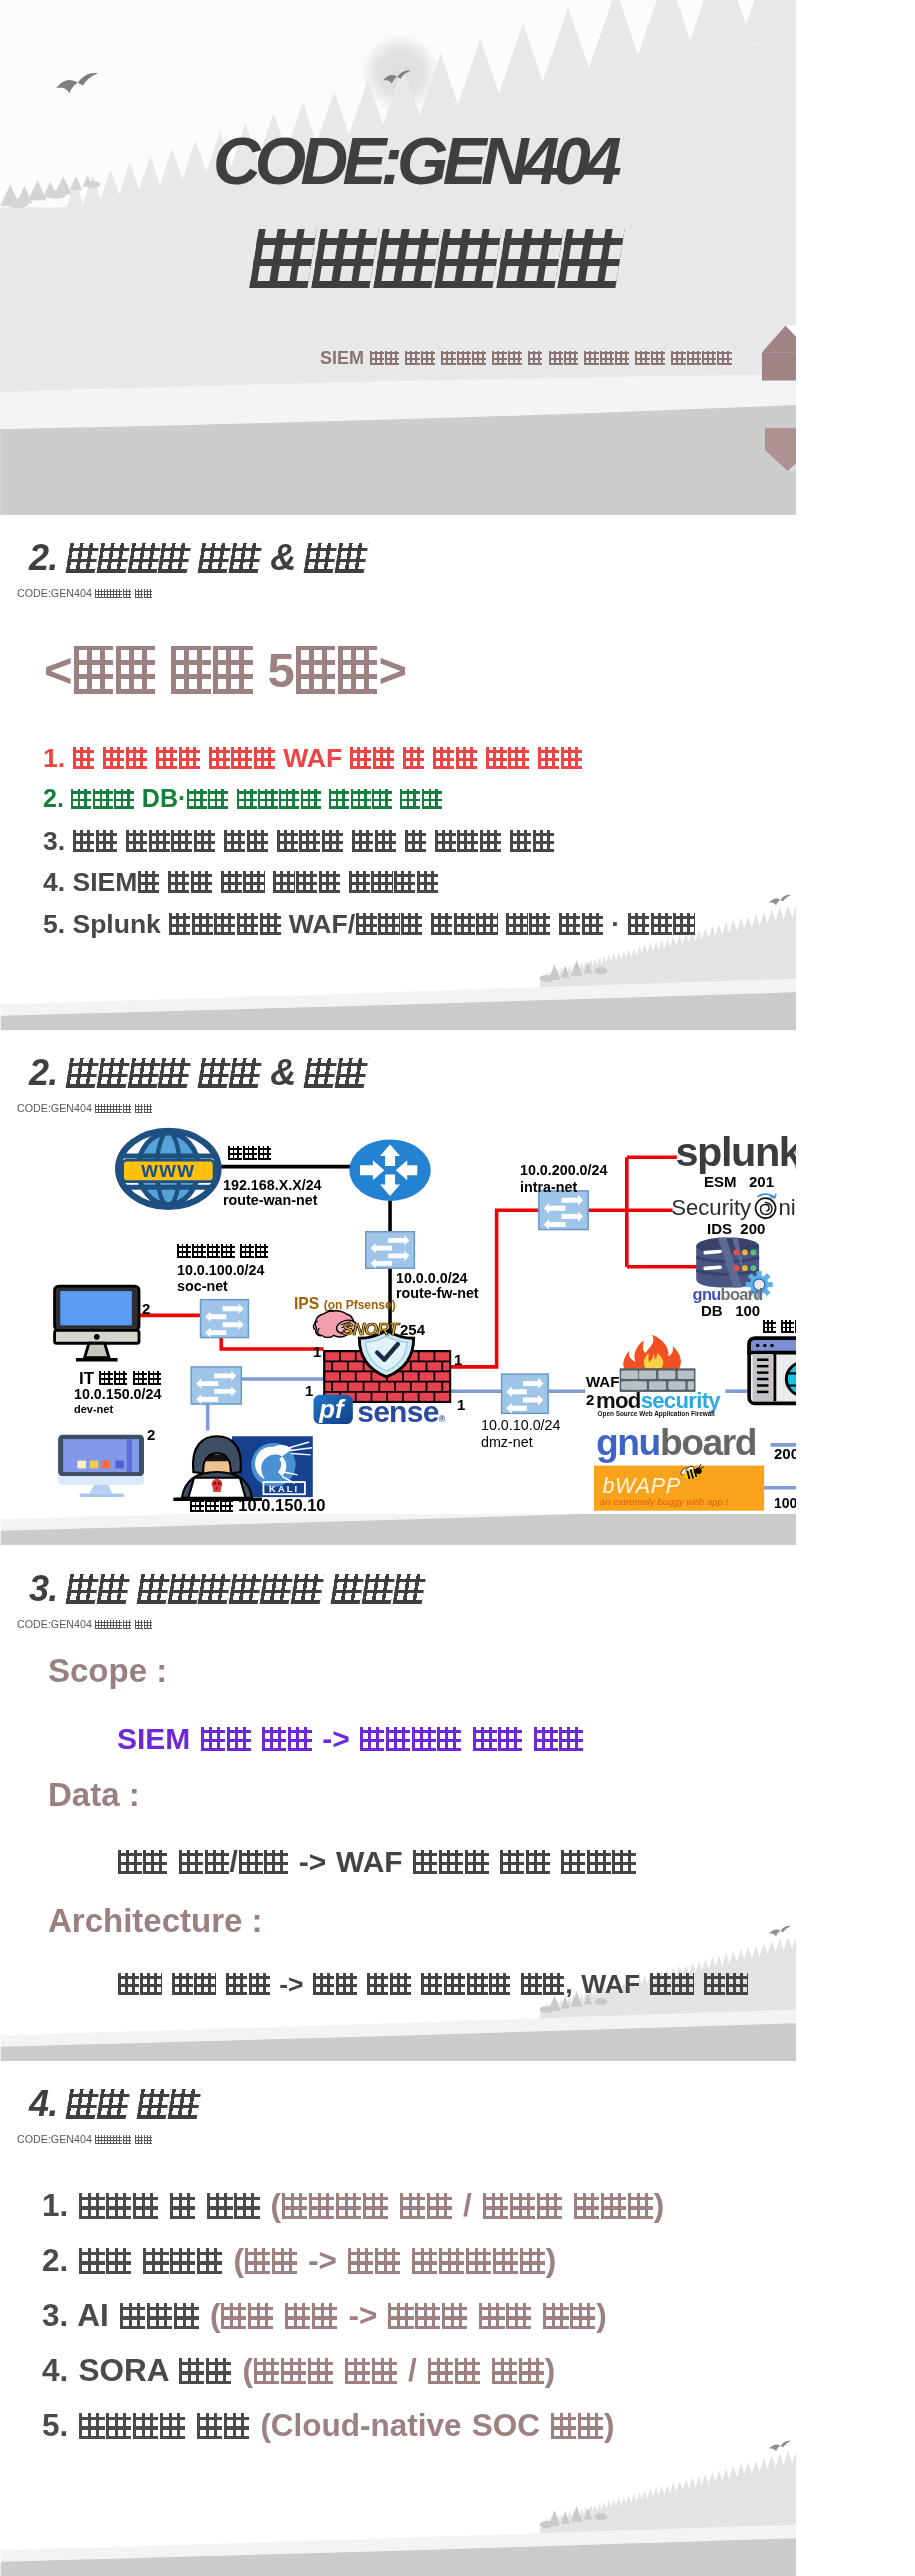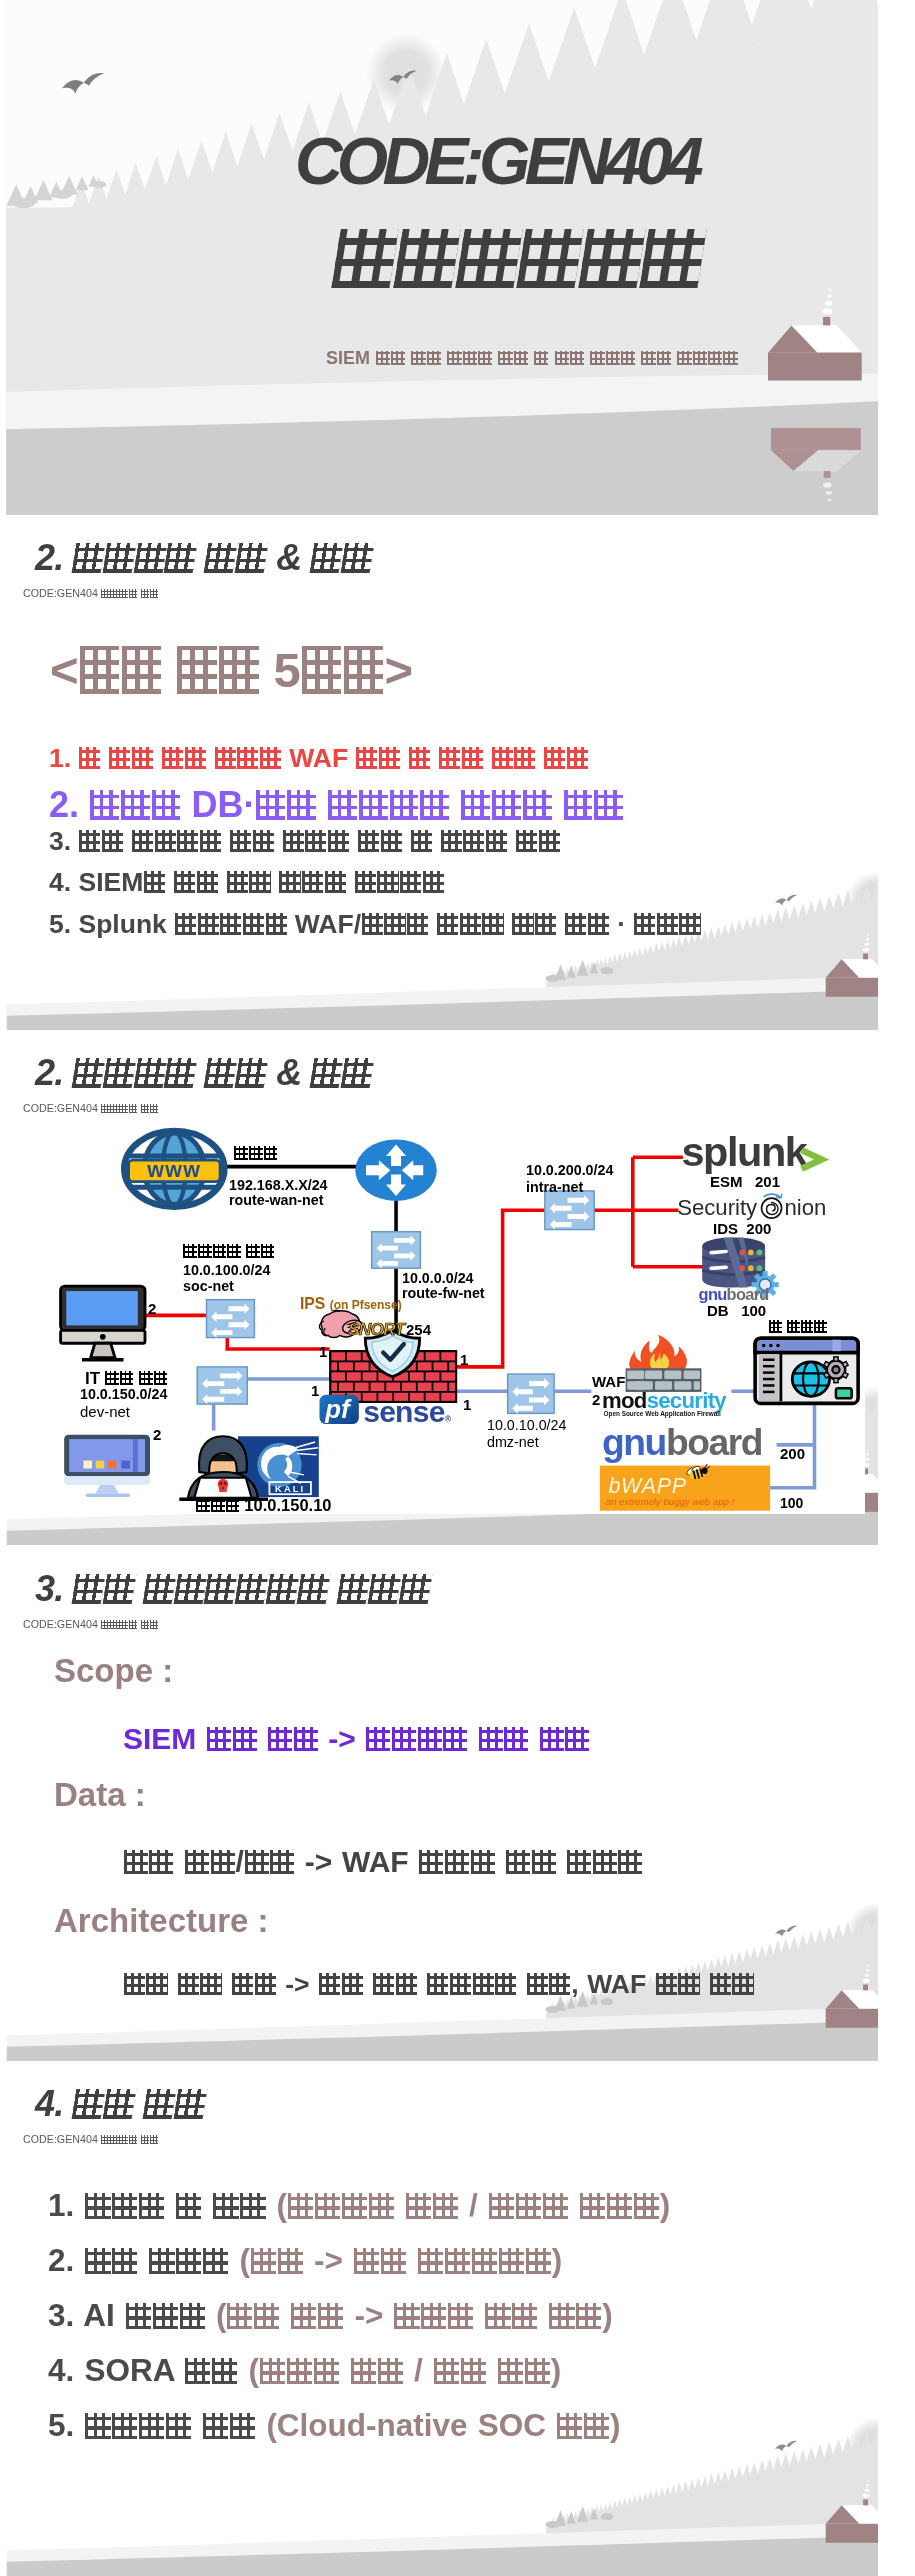--- a/index.html
+++ b/index.html
@@ -1,16 +1,16 @@
 <!DOCTYPE html>
 <html style="font-size:11.4px"><head><meta charset="utf-8"><style>
 *{margin:0;padding:0;box-sizing:border-box}
 html,body{width:916px;background:#fff}
 body{position:relative;height:2576px;font-family:"Liberation Sans",sans-serif;overflow:hidden}
-.sl{position:absolute;left:6px;width:872px;height:515px;overflow:hidden}
+.sl{position:absolute;left:0;width:796px;height:515px;overflow:hidden}
 .ab{position:absolute;white-space:nowrap;line-height:1.18}
 .k{display:inline-block;width:.80em;height:.82em;margin:0 .028em;vertical-align:-.08em;
 background:repeating-linear-gradient(90deg,currentColor 0 .1em,rgba(0,0,0,0) .1em .27em),
 repeating-linear-gradient(0deg,currentColor 0 .1em,rgba(0,0,0,0) .1em .30em);}
 .mdot{font-weight:bold}
 .bigk .k{height:.98em;vertical-align:-.15em}
 .ttl .k,.it .k{transform:skewX(-9deg)}
 .ttl{font-style:italic;font-weight:bold;font-size:36px;color:#3f3f3f;letter-spacing:-0.7px}
 .sub{font-size:10.7px;color:#595959}
 .b{font-weight:bold}
@@ -192,21 +192,21 @@
     <div class="ab" style="left:320px;top:348px;font-size:18px;font-weight:bold;color:#8a7474">SIEM <i class="k"></i><i class="k"></i> <i class="k"></i><i class="k"></i> <i class="k"></i><i class="k"></i><i class="k"></i> <i class="k"></i><i class="k"></i> <i class="k"></i> <i class="k"></i><i class="k"></i> <i class="k"></i><i class="k"></i><i class="k"></i> <i class="k"></i><i class="k"></i> <i class="k"></i><i class="k"></i><i class="k"></i><i class="k"></i></div>
   </section>
 <section class="sl" style="top:515px;background:#fff">
     <svg width="916" height="193" viewBox="0 0 1280 270" style="position:absolute;left:0;top:322px">
       <use href="#scn"></use>
     </svg>
     <div class="ab ttl" style="left:29px;top:21.5px">2. <i class="k"></i><i class="k"></i><i class="k"></i><i class="k"></i> <i class="k"></i><i class="k"></i> &amp; <i class="k"></i><i class="k"></i></div>
     <div class="ab sub" style="left:17px;top:72px">CODE:GEN404 <i class="k"></i><i class="k"></i><i class="k"></i><i class="k"></i> <i class="k"></i><i class="k"></i></div>
     <div class="ab bigk" style="left:44px;top:127px;font-size:49px;font-weight:bold;color:#9c8181">&lt;<i class="k"></i><i class="k"></i> <i class="k"></i><i class="k"></i> 5<i class="k"></i><i class="k"></i>&gt;</div>
     <div class="ab b" style="left:43px;top:228px;font-size:26.5px;color:#ef4444">1. <i class="k"></i> <i class="k"></i><i class="k"></i> <i class="k"></i><i class="k"></i> <i class="k"></i><i class="k"></i><i class="k"></i> WAF <i class="k"></i><i class="k"></i> <i class="k"></i> <i class="k"></i><i class="k"></i> <i class="k"></i><i class="k"></i> <i class="k"></i><i class="k"></i></div>
-    <div class="ab b" style="left:43px;top:269px;font-size:36px;color:#8b5cf6">2. <i class="k"></i><i class="k"></i><i class="k"></i> DB·<i class="k"></i><i class="k"></i> <i class="k"></i><i class="k"></i><i class="k"></i><i class="k"></i> <i class="k"></i><i class="k"></i><i class="k"></i> <i class="k"></i><i class="k"></i></div>
+    <div class="ab b" style="left:43px;top:269px;font-size:25px;color:#15803d">2. <i class="k"></i><i class="k"></i><i class="k"></i> DB·<i class="k"></i><i class="k"></i> <i class="k"></i><i class="k"></i><i class="k"></i><i class="k"></i> <i class="k"></i><i class="k"></i><i class="k"></i> <i class="k"></i><i class="k"></i></div>
     <div class="ab b" style="left:43px;top:311px;font-size:26.5px;color:#474747">3. <i class="k"></i><i class="k"></i> <i class="k"></i><i class="k"></i><i class="k"></i><i class="k"></i> <i class="k"></i><i class="k"></i> <i class="k"></i><i class="k"></i><i class="k"></i> <i class="k"></i><i class="k"></i> <i class="k"></i> <i class="k"></i><i class="k"></i><i class="k"></i> <i class="k"></i><i class="k"></i></div>
     <div class="ab b" style="left:43px;top:352px;font-size:26.5px;color:#474747">4. SIEM<i class="k"></i> <i class="k"></i><i class="k"></i> <i class="k"></i><i class="k"></i> <i class="k"></i><i class="k"></i><i class="k"></i> <i class="k"></i><i class="k"></i><i class="k"></i><i class="k"></i></div>
     <div class="ab b" style="left:43px;top:394px;font-size:26.5px;color:#474747">5. Splunk <i class="k"></i><i class="k"></i><i class="k"></i><i class="k"></i><i class="k"></i> WAF/<i class="k"></i><i class="k"></i><i class="k"></i> <i class="k"></i><i class="k"></i><i class="k"></i> <i class="k"></i><i class="k"></i> <i class="k"></i><i class="k"></i> <span class="mdot">·</span> <i class="k"></i><i class="k"></i><i class="k"></i></div>
   </section>
 <section class="sl" style="top:1030px;background:#fff">
     <svg width="916" height="193" viewBox="0 0 1280 270" style="position:absolute;left:0;top:322px">
       <use href="#scn"></use>
     </svg>
     <div style="position:absolute;left:0;top:308px;width:859px;height:176px;background:#fff"></div>
     <div class="ab ttl" style="left:29px;top:21.5px">2. <i class="k"></i><i class="k"></i><i class="k"></i><i class="k"></i> <i class="k"></i><i class="k"></i> &amp; <i class="k"></i><i class="k"></i></div>
@@ -523,21 +523,21 @@
     <div class="ab " style="left:177px;top:248px;font-size:14.3px;font-weight:bold;color:#000">soc-net</div>
     <div class="ab " style="left:142px;top:270px;font-size:15px;font-weight:bold;color:#000">2</div>
     <div class="ab " style="left:294px;top:265px;font-size:15.7px;font-weight:bold;color:#a16207">IPS <span style="font-size:12px">(on Pfsense)</span></div>
     <div class="ab " style="left:400px;top:291px;font-size:15px;font-weight:bold;color:#000">254</div>
     <div class="ab " style="left:313px;top:313px;font-size:15px;font-weight:bold;color:#000">1</div>
     <div class="ab " style="left:454px;top:321px;font-size:15px;font-weight:bold;color:#000">1</div>
     <div class="ab " style="left:305px;top:352px;font-size:15px;font-weight:bold;color:#000">1</div>
     <div class="ab " style="left:457px;top:366px;font-size:15px;font-weight:bold;color:#000">1</div>
     <div class="ab " style="left:79px;top:339px;font-size:17px;font-weight:bold;color:#000">IT <i class="k"></i><i class="k"></i> <i class="k"></i><i class="k"></i></div>
     <div class="ab " style="left:74px;top:356px;font-size:14.3px;font-weight:bold;color:#000">10.0.150.0/24</div>
-    <div class="ab " style="left:74px;top:373px;font-size:15px;font-weight:normal;color:#000">dev-net</div>
+    <div class="ab " style="left:74px;top:373px;font-size:11px;font-weight:bold;color:#000">dev-net</div>
     <div class="ab " style="left:147px;top:396px;font-size:15px;font-weight:bold;color:#000">2</div>
     <div class="ab " style="left:586px;top:343px;font-size:15px;font-weight:bold;color:#000">WAF</div>
     <div class="ab " style="left:586px;top:361px;font-size:15px;font-weight:bold;color:#000">2</div>
     <div class="ab " style="left:481px;top:387px;font-size:14.3px;font-weight:normal;color:#000">10.0.10.0/24</div>
     <div class="ab " style="left:481px;top:404px;font-size:14.3px;font-weight:normal;color:#000">dmz-net</div>
     <div class="ab " style="left:763px;top:288px;font-size:15.7px;font-weight:bold;color:#000"><i class="k"></i> <i class="k"></i><i class="k"></i><i class="k"></i></div>
     <div class="ab " style="left:190px;top:466px;font-size:17px;font-weight:bold;color:#000"><i class="k"></i><i class="k"></i><i class="k"></i> <span style="font-size:16.5px">10.0.150.10</span></div>
     <div class="ab " style="left:774px;top:415px;font-size:15px;font-weight:bold;color:#000">200</div>
     <div class="ab " style="left:774px;top:465px;font-size:14px;font-weight:bold;color:#000">100</div>
   </section>

